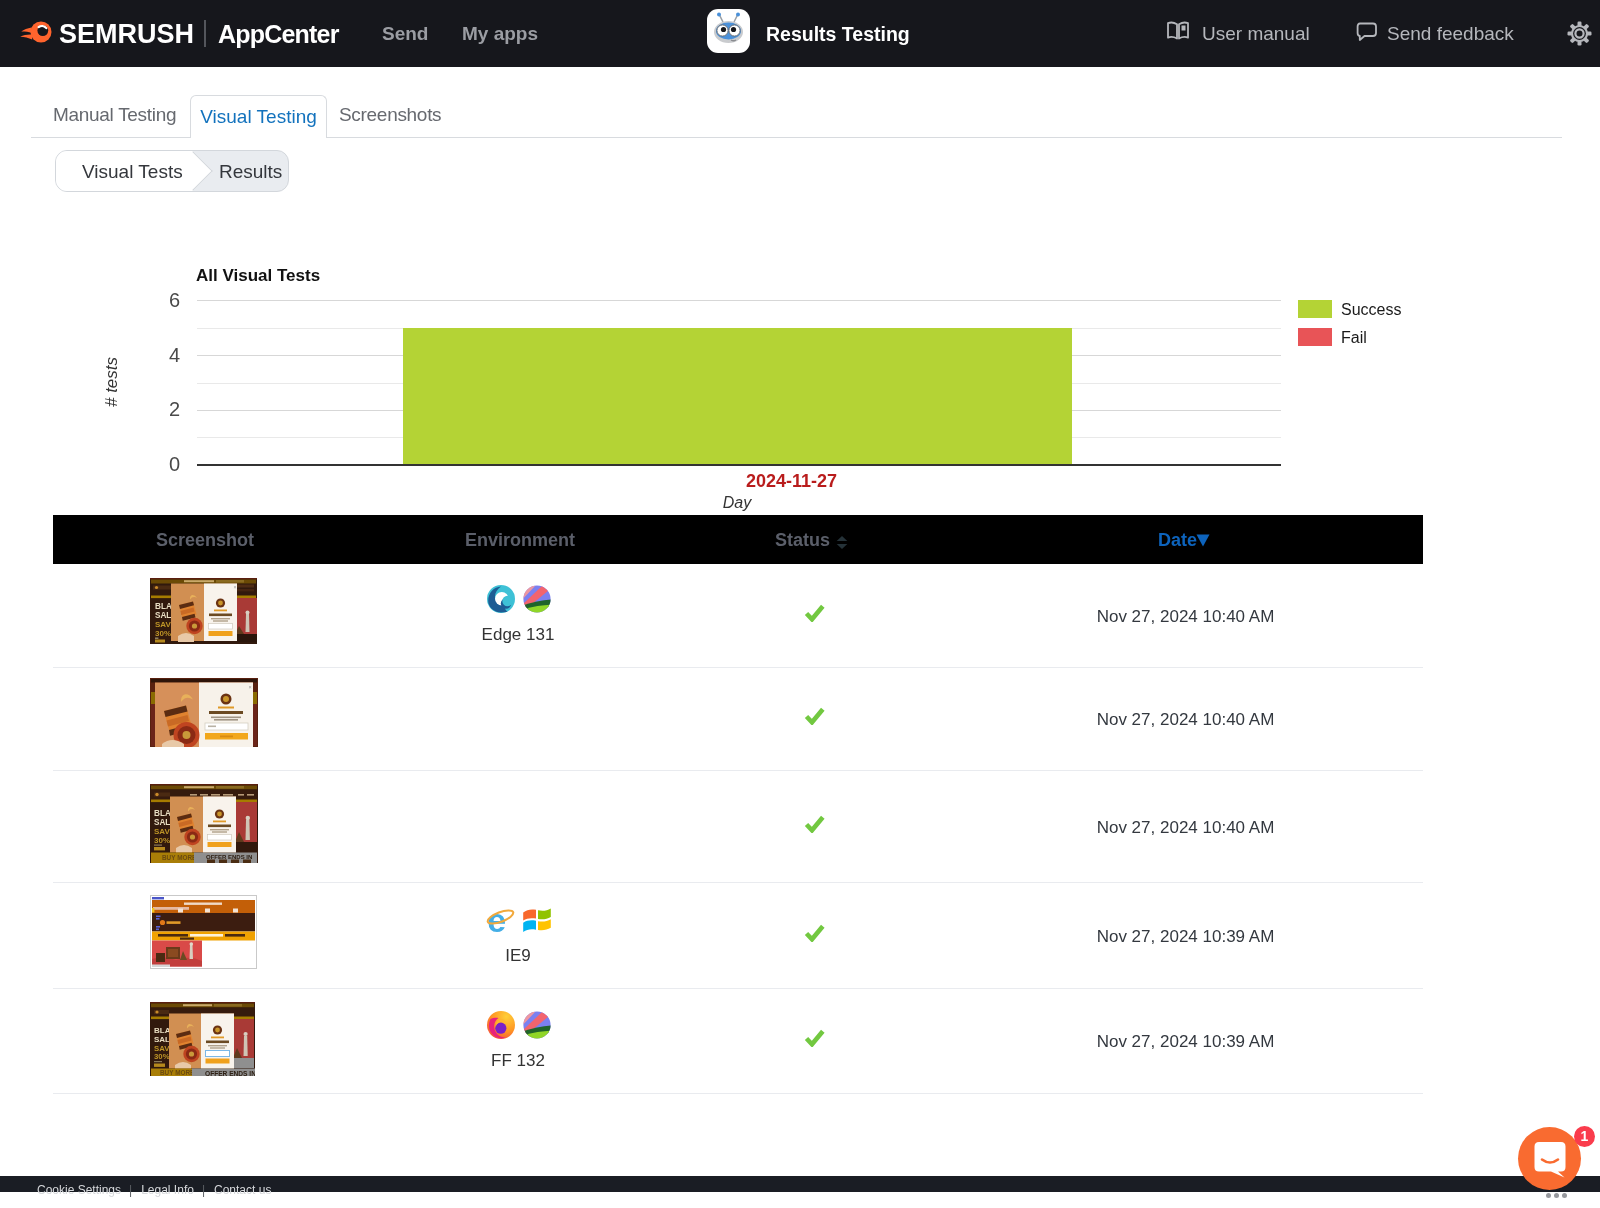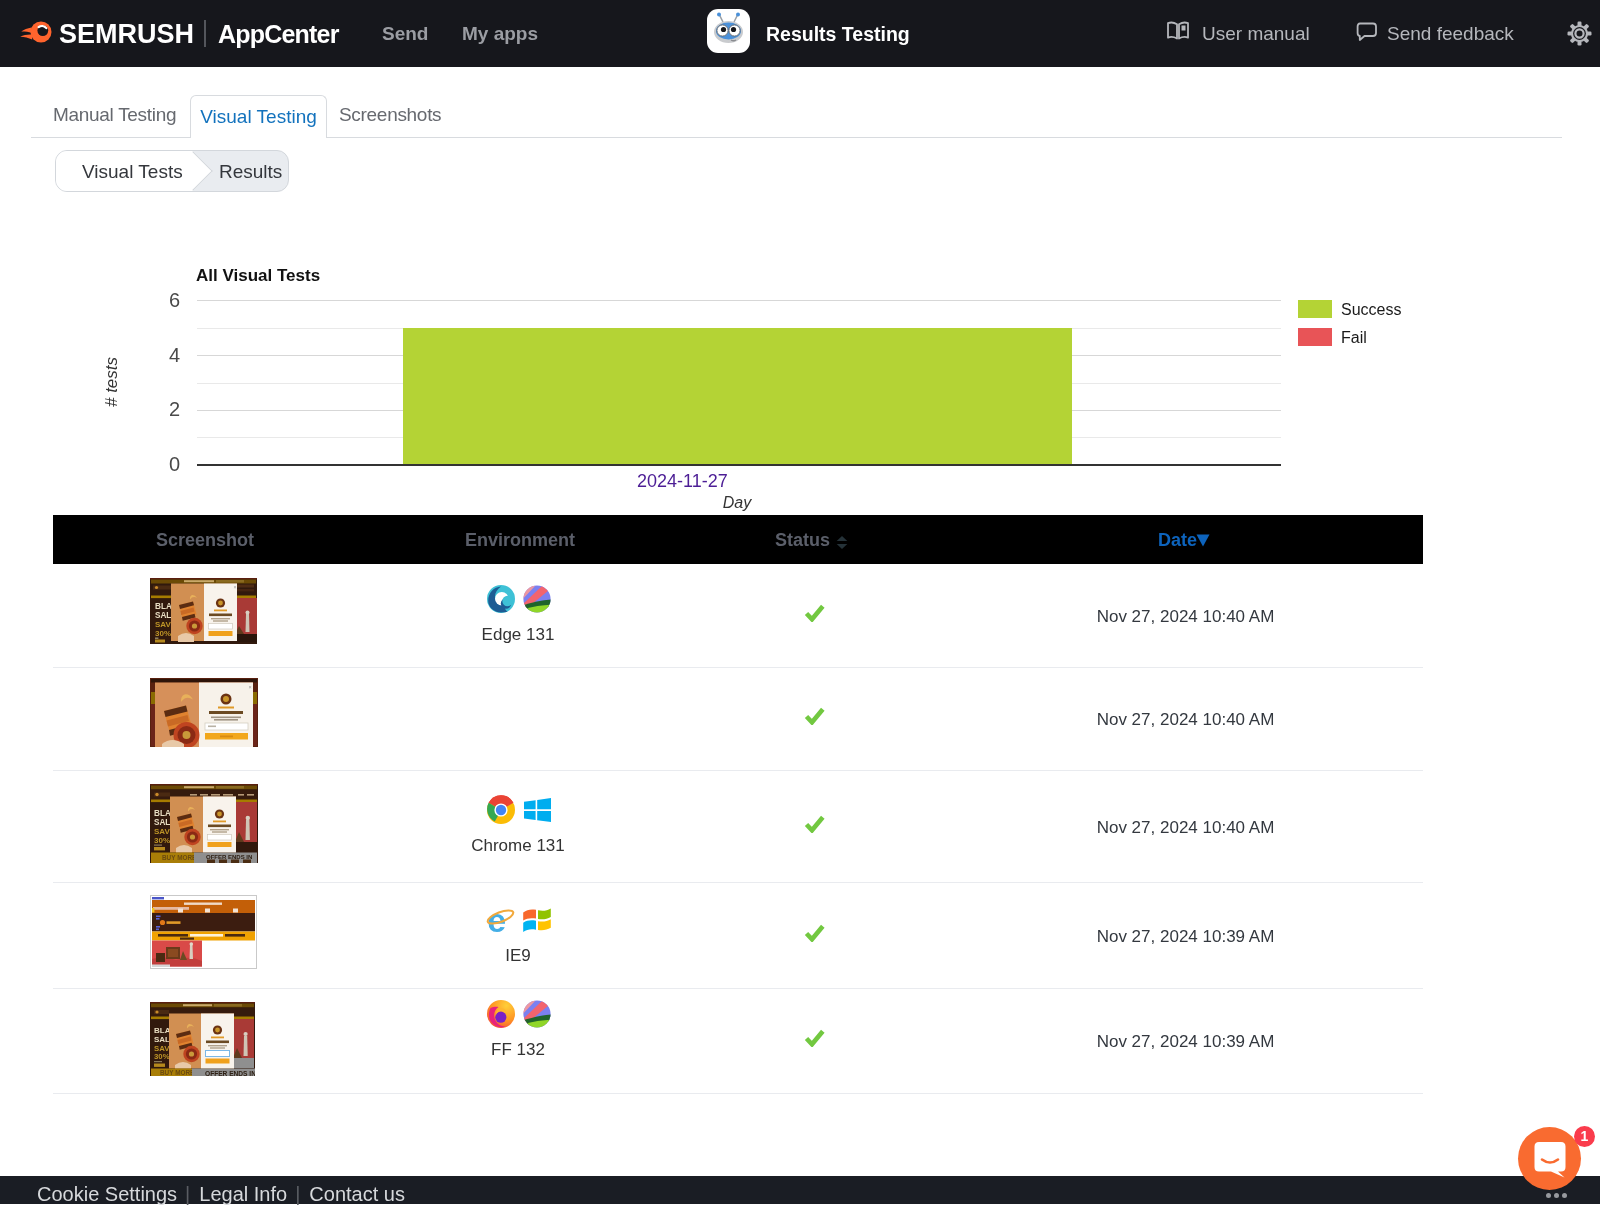--- a/index.html
+++ b/index.html
@@ -35,40 +35,40 @@
 #crumb-lefttext { position:absolute; left:26px; top:10px; font-size:19px; color:#34373c; }
 #crumb-right { position:absolute; left:163px; top:10px; font-size:19px; color:#34373c; }
 
 
 #chart-title { position:absolute; left:196px; top:266px; font-size:17px; font-weight:bold; color:#111; }
 .ylab { position:absolute; width:35px; text-align:right; font-size:20px; color:#4a4a4a; }
 #ytests { position:absolute; left:77px; top:372px; width:70px; font-size:17px; font-style:italic; color:#333; transform:rotate(-90deg); transform-origin:center; text-align:center; }
 .gridline { position:absolute; left:197px; width:1084px; height:1px; }
 #axisline { position:absolute; left:197px; top:464px; width:1084px; height:2px; background:#333; }
 #bar { position:absolute; left:403px; top:328px; width:669px; height:136px; background:#b4d335; }
-#xlab { position:absolute; left:637px; top:471px; width:200px; text-align:left; font-size:18px; color:#4c1d95; }
+#xlab { position:absolute; left:637px; top:471px; width:200px; text-align:right; font-size:18px; color:#b91c1c;font-weight:bold; }
 #daylab { position:absolute; left:637px; top:494px; width:200px; text-align:center; font-size:16px; font-style:italic; color:#333; }
 #leg-s { position:absolute; left:1298px; top:300px; width:34px; height:18px; background:#b4d335; }
 #leg-f { position:absolute; left:1298px; top:328px; width:34px; height:18px; background:#e85457; }
 #leg-st { position:absolute; left:1341px; top:301px; font-size:16px; color:#1a1a1a; }
 #leg-ft { position:absolute; left:1341px; top:329px; font-size:16px; color:#1a1a1a; }
 
 
 #thead { position:absolute; left:53px; top:515px; width:1370px; height:49px; background:#000000; }
 .th { position:absolute; top:15px; font-size:18px; font-weight:bold; color:#5b5f6a; }
 .row { position:absolute; left:53px; width:1370px; border-bottom:1px solid #e9ebef; }
 .thumb { position:absolute; left:97px; }
 .envwrap { position:absolute; left:345px; width:240px; text-align:center; }
 .envicons { display:flex; justify-content:center; gap:7px; }
 .envlabel { margin-top:11px; font-size:17px; color:#333; }
 .check { position:absolute; left:751px; }
 .datecell { position:absolute; left:997px; width:271px; text-align:center; font-size:17px; color:#33383f; }
 
 
-#footer { position:absolute; left:0; top:1176px; width:1600px; height:28px; background:#1a1d24; color:#d6d8db; font-size:20px;text-decoration:underline; }
+#footer { position:absolute; left:0; top:1176px; width:1600px; height:16px; background:#1a1d24; color:#d6d8db; font-size:12px;text-decoration:underline; }
 #footer .sep { color:#5a5d63; margin:0 9px 0 8px; }
 #footer-text { position:absolute; left:37px; top:7px; }
 .fdot { position:absolute; top:1193px; width:5px; height:5px; border-radius:50%; background:#97999e; }
 
 
 #chat { position:absolute; left:1518px; top:1127px; width:63px; height:63px; border-radius:50%; background:#f96b30; }
 #chatbadge { position:absolute; left:1574px; top:1126px; width:21px; height:21px; border-radius:50%; background:#fa3c4c; color:#fff; font-size:14px; font-weight:bold; text-align:center; line-height:21px; }
 </style>
 </head>
 <body>
@@ -419,31 +419,20 @@
     <rect x="57.5" y="58" width="24" height="5" fill="#f0a11c"></rect>
     <rect x="1" y="68.5" width="43" height="10.5" fill="#a97e07"></rect>
     <text x="12" y="75.5" font-size="6.4" font-weight="bold" fill="#6b4a10" font-family="Liberation Sans">BUY MORE,</text>
     <rect x="44" y="68.5" width="63" height="10.5" fill="#8f8f8f"></rect>
     <text x="56" y="74.5" font-size="6" font-weight="bold" fill="#2e2014" font-family="Liberation Sans">OFFER ENDS IN</text>
     <rect x="57" y="75.5" width="8" height="3.5" fill="#4a2c12"></rect>
     <rect x="69" y="75.5" width="8" height="3.5" fill="#4a2c12"></rect>
     <rect x="81" y="75.5" width="8" height="3.5" fill="#4a2c12"></rect>
     <rect x="93" y="75.5" width="8" height="3.5" fill="#4a2c12"></rect>
   </svg>
-  <div class="envwrap" style="top:24px;">
-    <div class="envicons">
-      <svg width="30" height="30" viewBox="0 0 30 30">
-          <use href="#ic-chrome"></use>
-        </svg>
-      <svg width="28" height="28" viewBox="0 0 28 28" style="margin-top:1px;">
-          <use href="#ic-win8"></use>
-        </svg>
-    </div>
-    <div class="envlabel">Chrome 131</div>
-  </div>
   <svg class="check" style="top:43px;" width="21" height="19" viewBox="0 0 21 19">
       <use href="#ic-check"></use>
     </svg>
   <div class="datecell" style="top:47px;">Nov 27, 2024 10:40 AM</div>
 </div>
 
 <div class="row" id="row4" style="top:883px; height:106px;">
   <svg class="thumb" style="top:12px;" width="107" height="74" viewBox="0 0 107 74">
     <rect width="107" height="74" fill="#fff"></rect>
     <rect x="0.5" y="0.5" width="106" height="73" fill="none" stroke="#c9c9c9" stroke-width="1"></rect>
@@ -537,21 +526,21 @@
     <rect x="56" y="38.5" width="23" height="2.6" fill="#6b4a22"></rect>
     <rect x="58" y="43" width="19" height="1.4" fill="#b0a08a"></rect>
     <rect x="60" y="45.3" width="15" height="1.4" fill="#b0a08a"></rect>
     <rect x="55.5" y="48.5" width="24" height="6" fill="#fff" stroke="#7ab8e8" stroke-width="1"></rect>
     <rect x="55.5" y="56.5" width="24" height="5" fill="#f0a11c"></rect>
     <rect x="1" y="66.5" width="41" height="7.5" fill="#a97e07"></rect>
     <text x="10" y="73" font-size="6.4" font-weight="bold" fill="#6b4a10" font-family="Liberation Sans">BUY MORE</text>
     <rect x="42" y="66.5" width="63" height="7.5" fill="#8f8f8f"></rect>
     <text x="55" y="73.5" font-size="6.6" font-weight="bold" fill="#2e2014" font-family="Liberation Sans">OFFER ENDS IN</text>
   </svg>
-  <div class="envwrap" style="top:10px;">
+  <div class="envwrap" style="top:21px;">
     <div class="envicons">
       <svg width="30" height="30" viewBox="0 0 30 30">
           <use href="#ic-ff"></use>
         </svg>
       <svg width="28" height="28" viewBox="0 0 28 28" style="margin-top:1px;">
           <use href="#ic-macos"></use>
         </svg>
     </div>
     <div class="envlabel">FF 132</div>
   </div>

